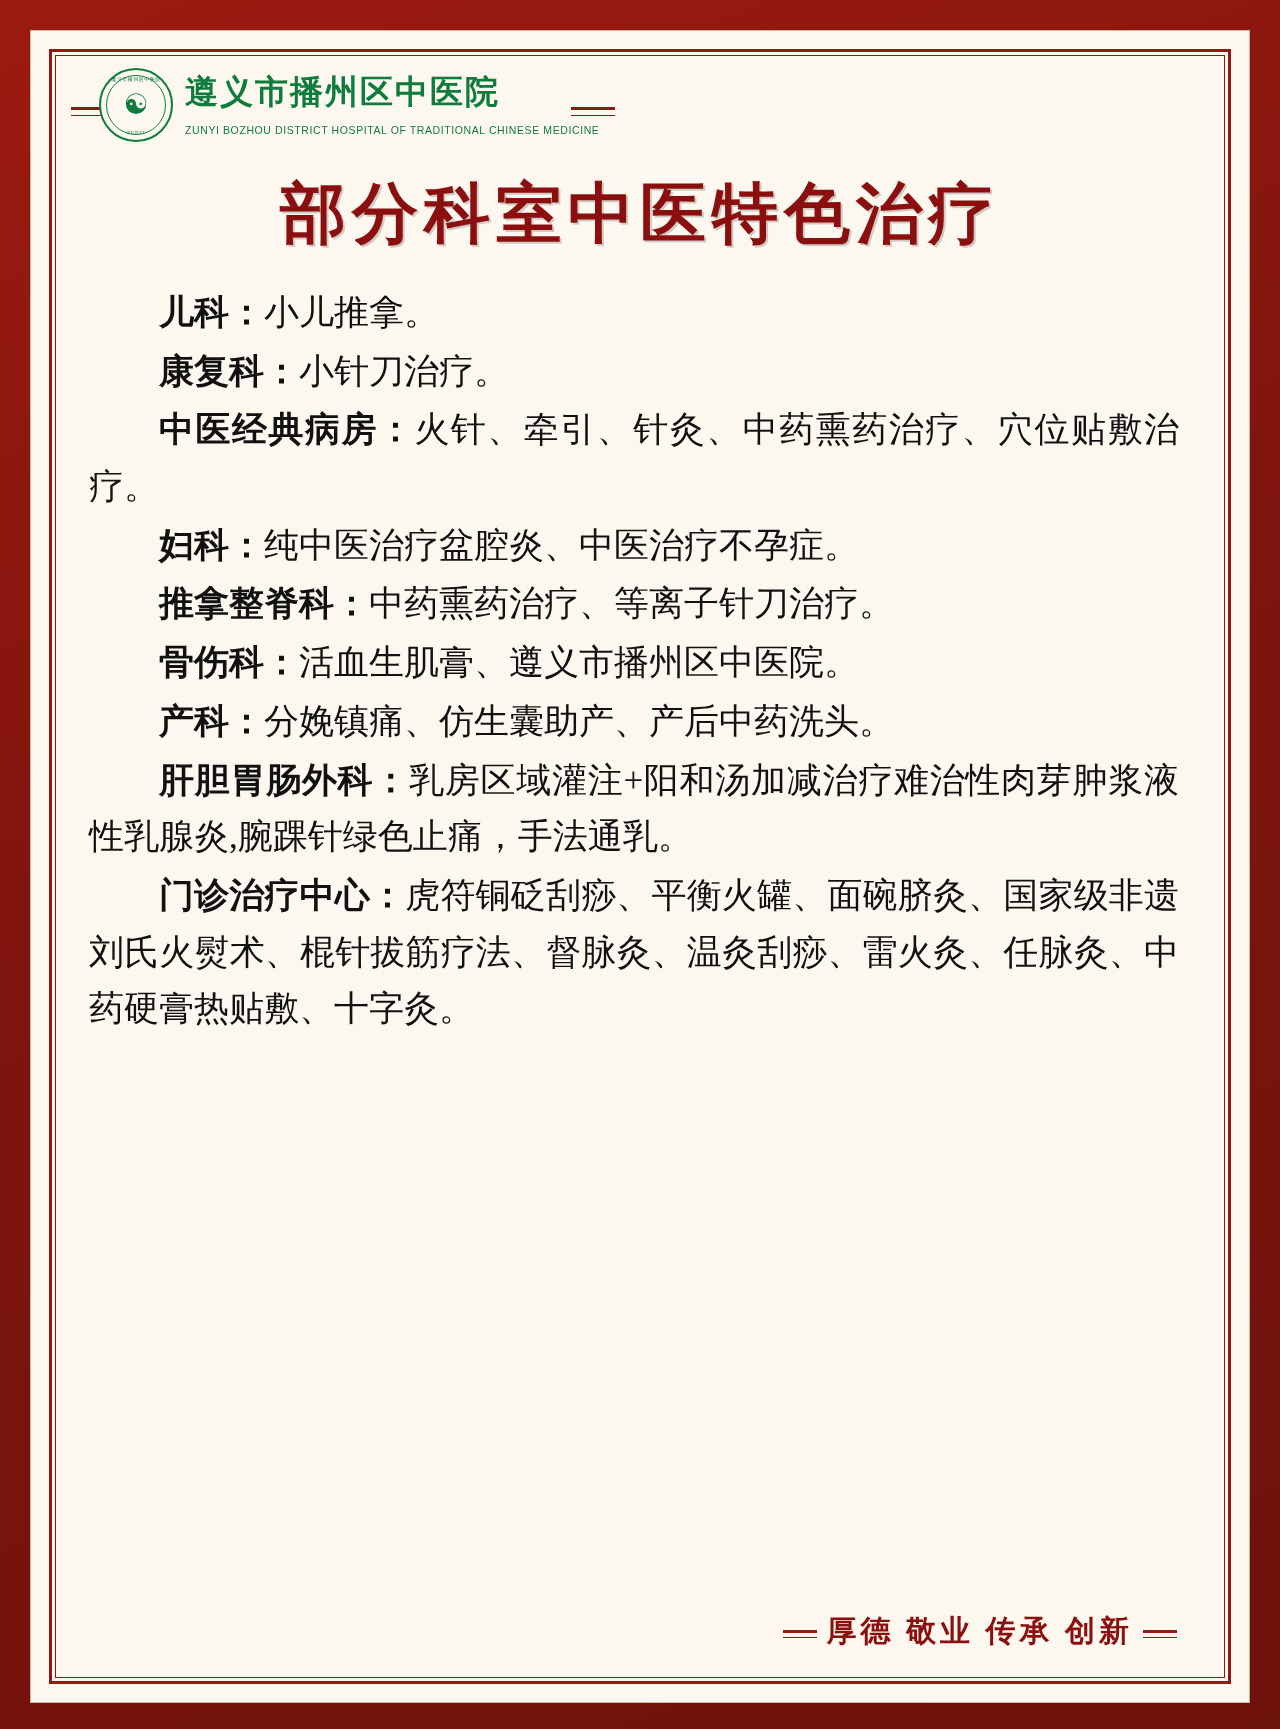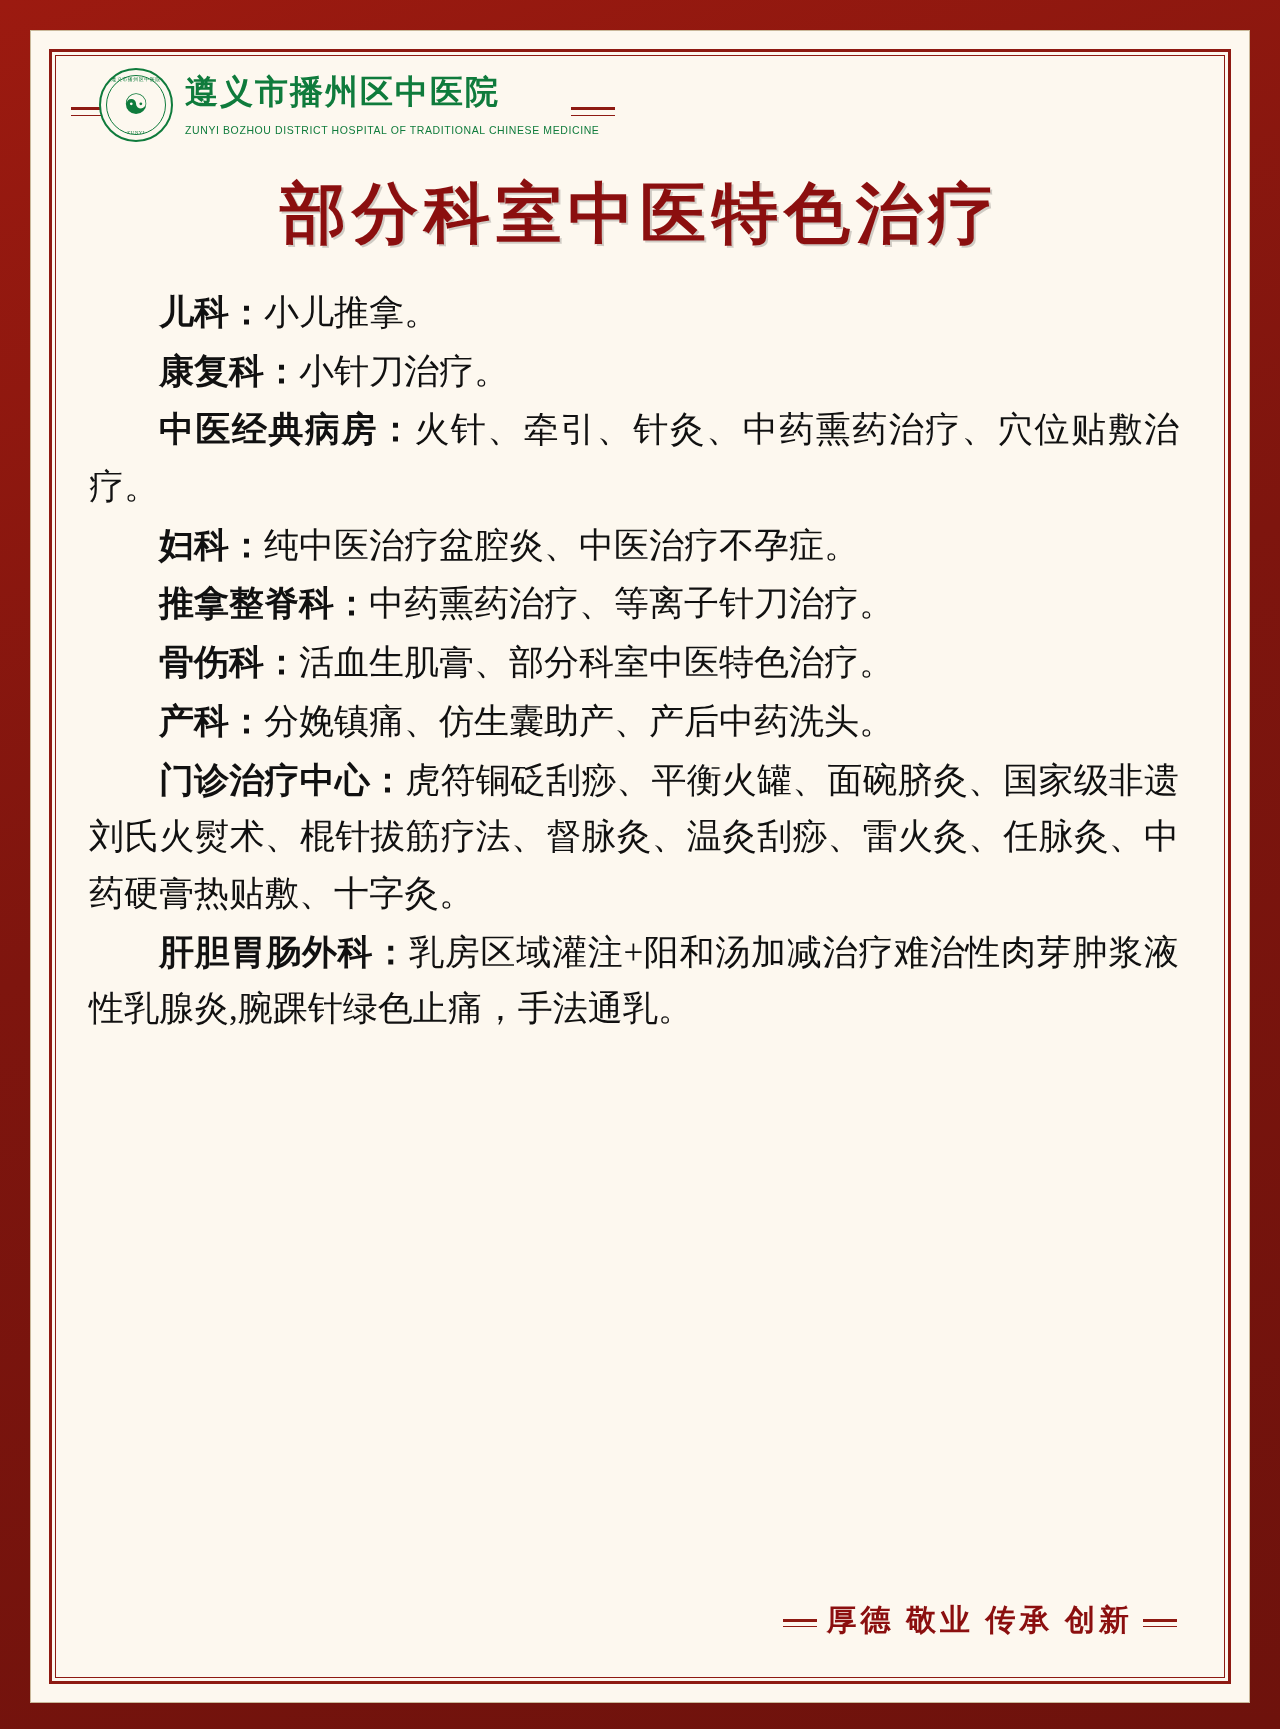--- a/index.html
+++ b/index.html
@@ -172,21 +172,21 @@
     font-family: "Liberation Serif", "DejaVu Serif", serif;
   }
   .dept {
     font-weight: bold;
   }
 
   
   .footer {
     position: absolute;
     right: 22px;
-    bottom: 21px;
+    bottom: 10px;
     display: flex;
     align-items: center;
   }
   .f-rule {
     width: 34px;
     border-top: 3px solid #8e1a12;
     position: relative;
     margin: 0 10px;
   }
   .f-rule:after {
@@ -230,24 +230,24 @@
       </div>
 
       <div class="title">部分科室中医特色治疗</div>
 
       <div class="list">
         <p class="entry"><span class="dept">儿科：</span><span>小儿推拿。</span></p>
         <p class="entry"><span class="dept">康复科：</span><span>小针刀治疗。</span></p>
         <p class="entry"><span class="dept">中医经典病房：</span><span>火针、牵引、针灸、中药熏药治疗、穴位贴敷治疗。</span></p>
         <p class="entry"><span class="dept">妇科：</span><span>纯中医治疗盆腔炎、中医治疗不孕症。</span></p>
         <p class="entry"><span class="dept">推拿整脊科：</span><span>中药熏药治疗、等离子针刀治疗。</span></p>
-        <p class="entry"><span class="dept">骨伤科：</span><span>活血生肌膏、部分科室中医特色治疗。</span></p>
+        <p class="entry"><span class="dept">骨伤科：</span><span>活血生肌膏、遵义市播州区中医院。</span></p>
         <p class="entry"><span class="dept">产科：</span><span>分娩镇痛、仿生囊助产、产后中药洗头。</span></p>
+        <p class="entry"><span class="dept">肝胆胃肠外科：</span><span>乳房区域灌注+阳和汤加减治疗难治性肉芽肿浆液性乳腺炎,腕踝针绿色止痛，手法通乳。</span></p>
         <p class="entry"><span class="dept">门诊治疗中心：</span><span>虎符铜砭刮痧、平衡火罐、面碗脐灸、国家级非遗刘氏火熨术、棍针拔筋疗法、督脉灸、温灸刮痧、雷火灸、任脉灸、中药硬膏热贴敷、十字灸。</span></p>
-        <p class="entry"><span class="dept">肝胆胃肠外科：</span><span>乳房区域灌注+阳和汤加减治疗难治性肉芽肿浆液性乳腺炎,腕踝针绿色止痛，手法通乳。</span></p>
       </div>
 
       <div class="footer">
         <div class="f-rule"></div>
         <div class="motto">厚德 敬业 传承 创新</div>
         <div class="f-rule"></div>
       </div>
 
     </div>
   </div>

